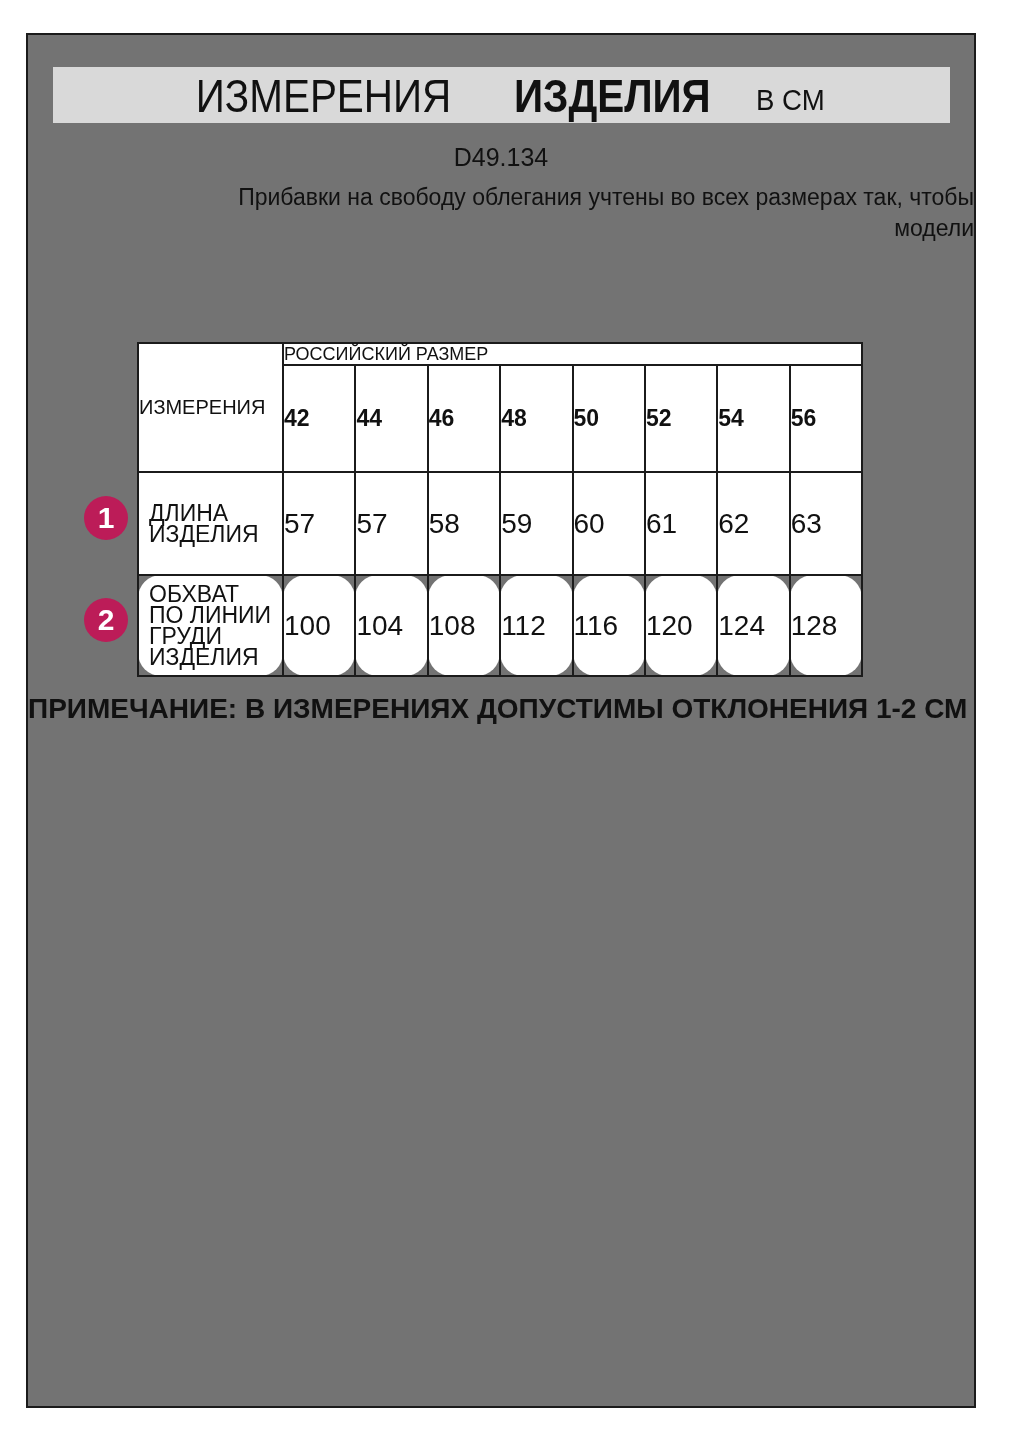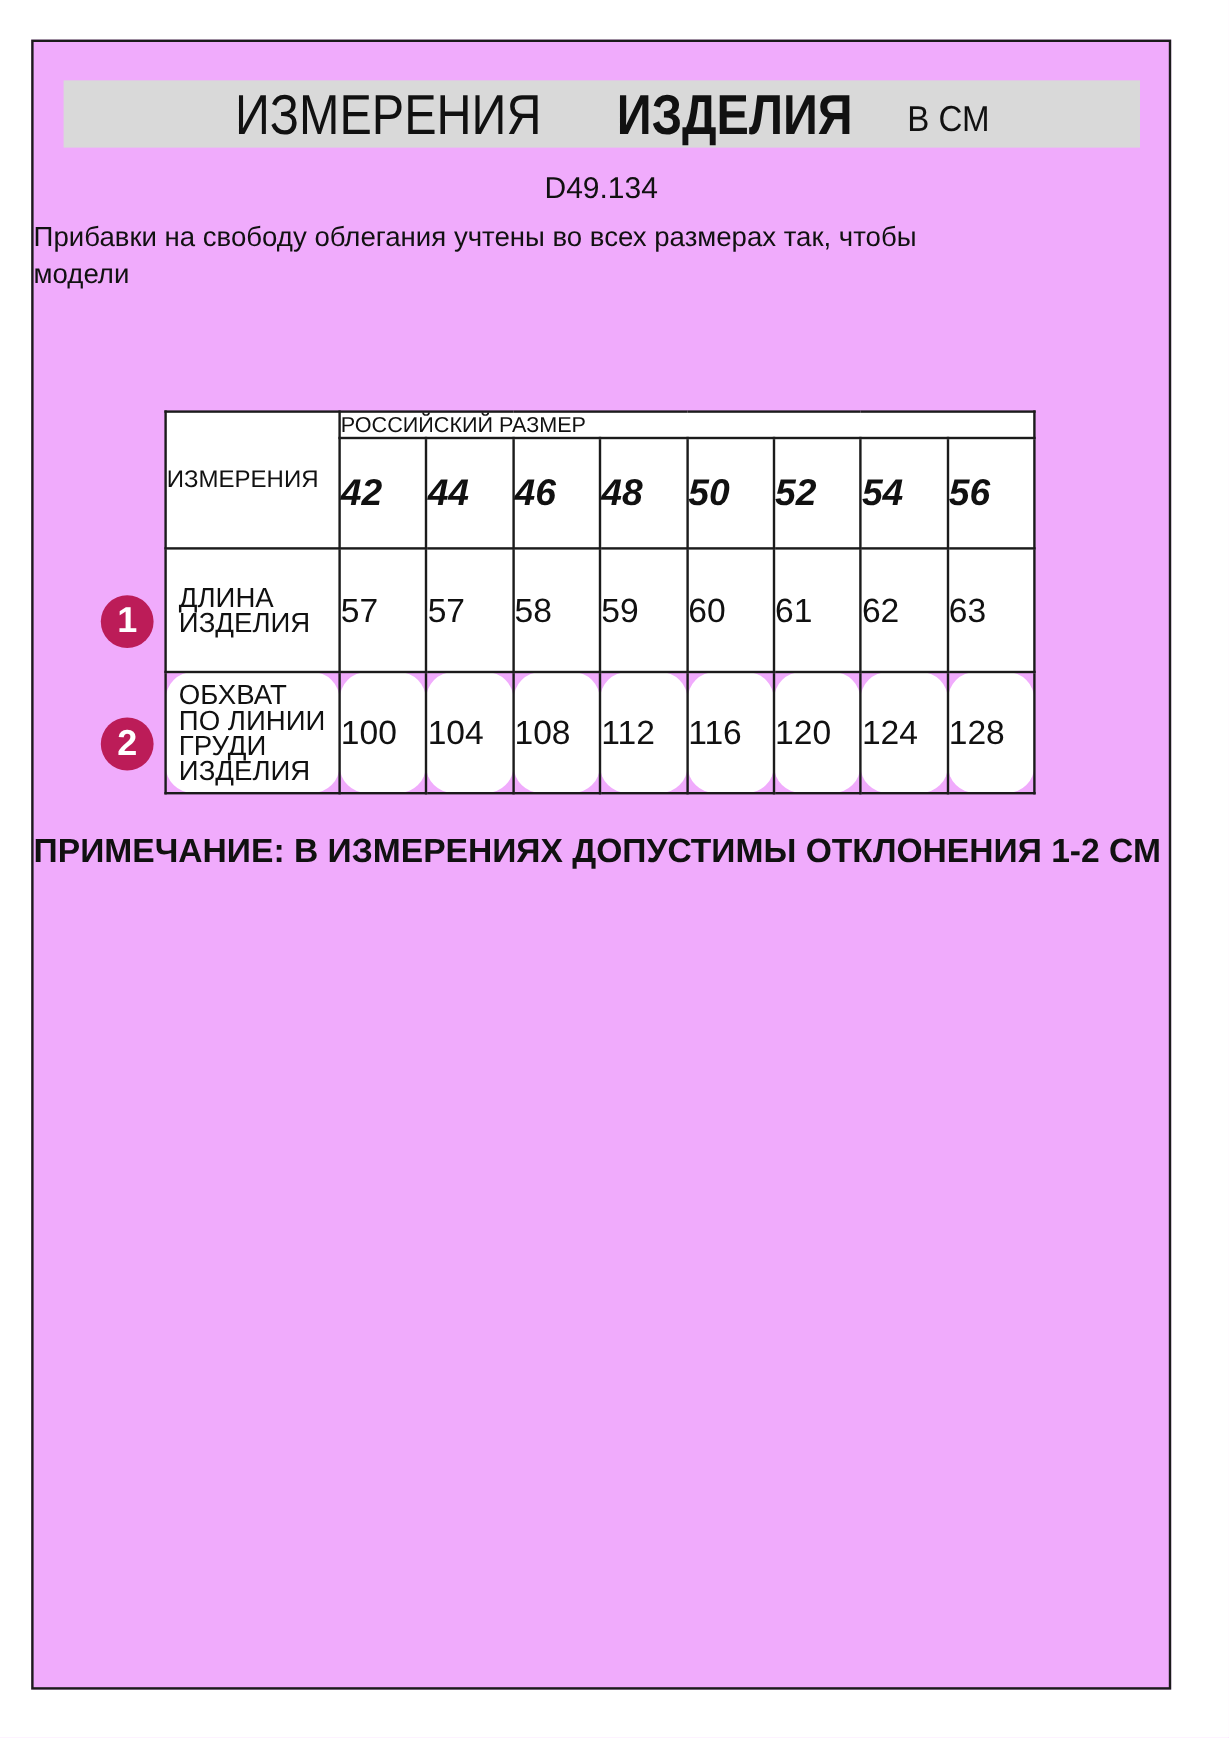--- a/index.html
+++ b/index.html
@@ -7,21 +7,21 @@
   body {
     width:1024px; height:1448px;
     font-family:"Liberation Sans", sans-serif;
     color:#111;
     position:relative;
   }
   .frame {
     position:absolute; left:26px; top:33px;
     width:950px; height:1375px;
     border:2px solid #1b1b1b;
-    background:#f0abfc;
+    background:#737373;
   }
   
   .title-band {
     position:absolute; left:25px; top:32px;
     width:897px; height:56px;
     background:#d9d9d9;
     display:flex; align-items:center; justify-content:center;
     gap:26px;
     white-space:nowrap;
   }
@@ -39,36 +39,36 @@
     transform:scaleX(.92);
   }
   
   .model {
     position:absolute; left:0; top:108px; width:100%;
     text-align:center; font-size:25px; font-weight:400;
   }
   
   .desc {
     position:absolute; left:0; top:147px; width:100%;
-    text-align:left; font-size:23px; line-height:31px; font-weight:400;
+    text-align:right; font-size:23px; line-height:31px; font-weight:400;
   }
   
   table.size-table {
     position:absolute; left:109px; top:307px;
     width:726px;
     border-collapse:collapse; table-layout:fixed;
   }
   table.size-table td {
     border:2px solid #1b1b1b;
     vertical-align:middle;
     background:#fff;
   }
   td.corner { font-size:20px; }
   td.group  { height:20px; font-size:18px; line-height:20px; padding:0; }
-  tr.sizes-row td { height:92px; font-size:31px; font-weight:700;font-style:italic; }
+  tr.sizes-row td { height:107px; font-size:23px; font-weight:700; }
   td.rowlabel { font-size:23px; line-height:21px; padding:0 10px; }
   tr.val-row-1 td { height:103px; }
   tr.val-row-2 td { height:101px;border-radius:23px; }
   td.val { font-size:28px; font-weight:400; }
   
   .marker {
     position:absolute; left:56px;
     width:44px; height:44px; border-radius:50%;
     background:#bc1c58;
     display:flex; align-items:center; justify-content:center;

